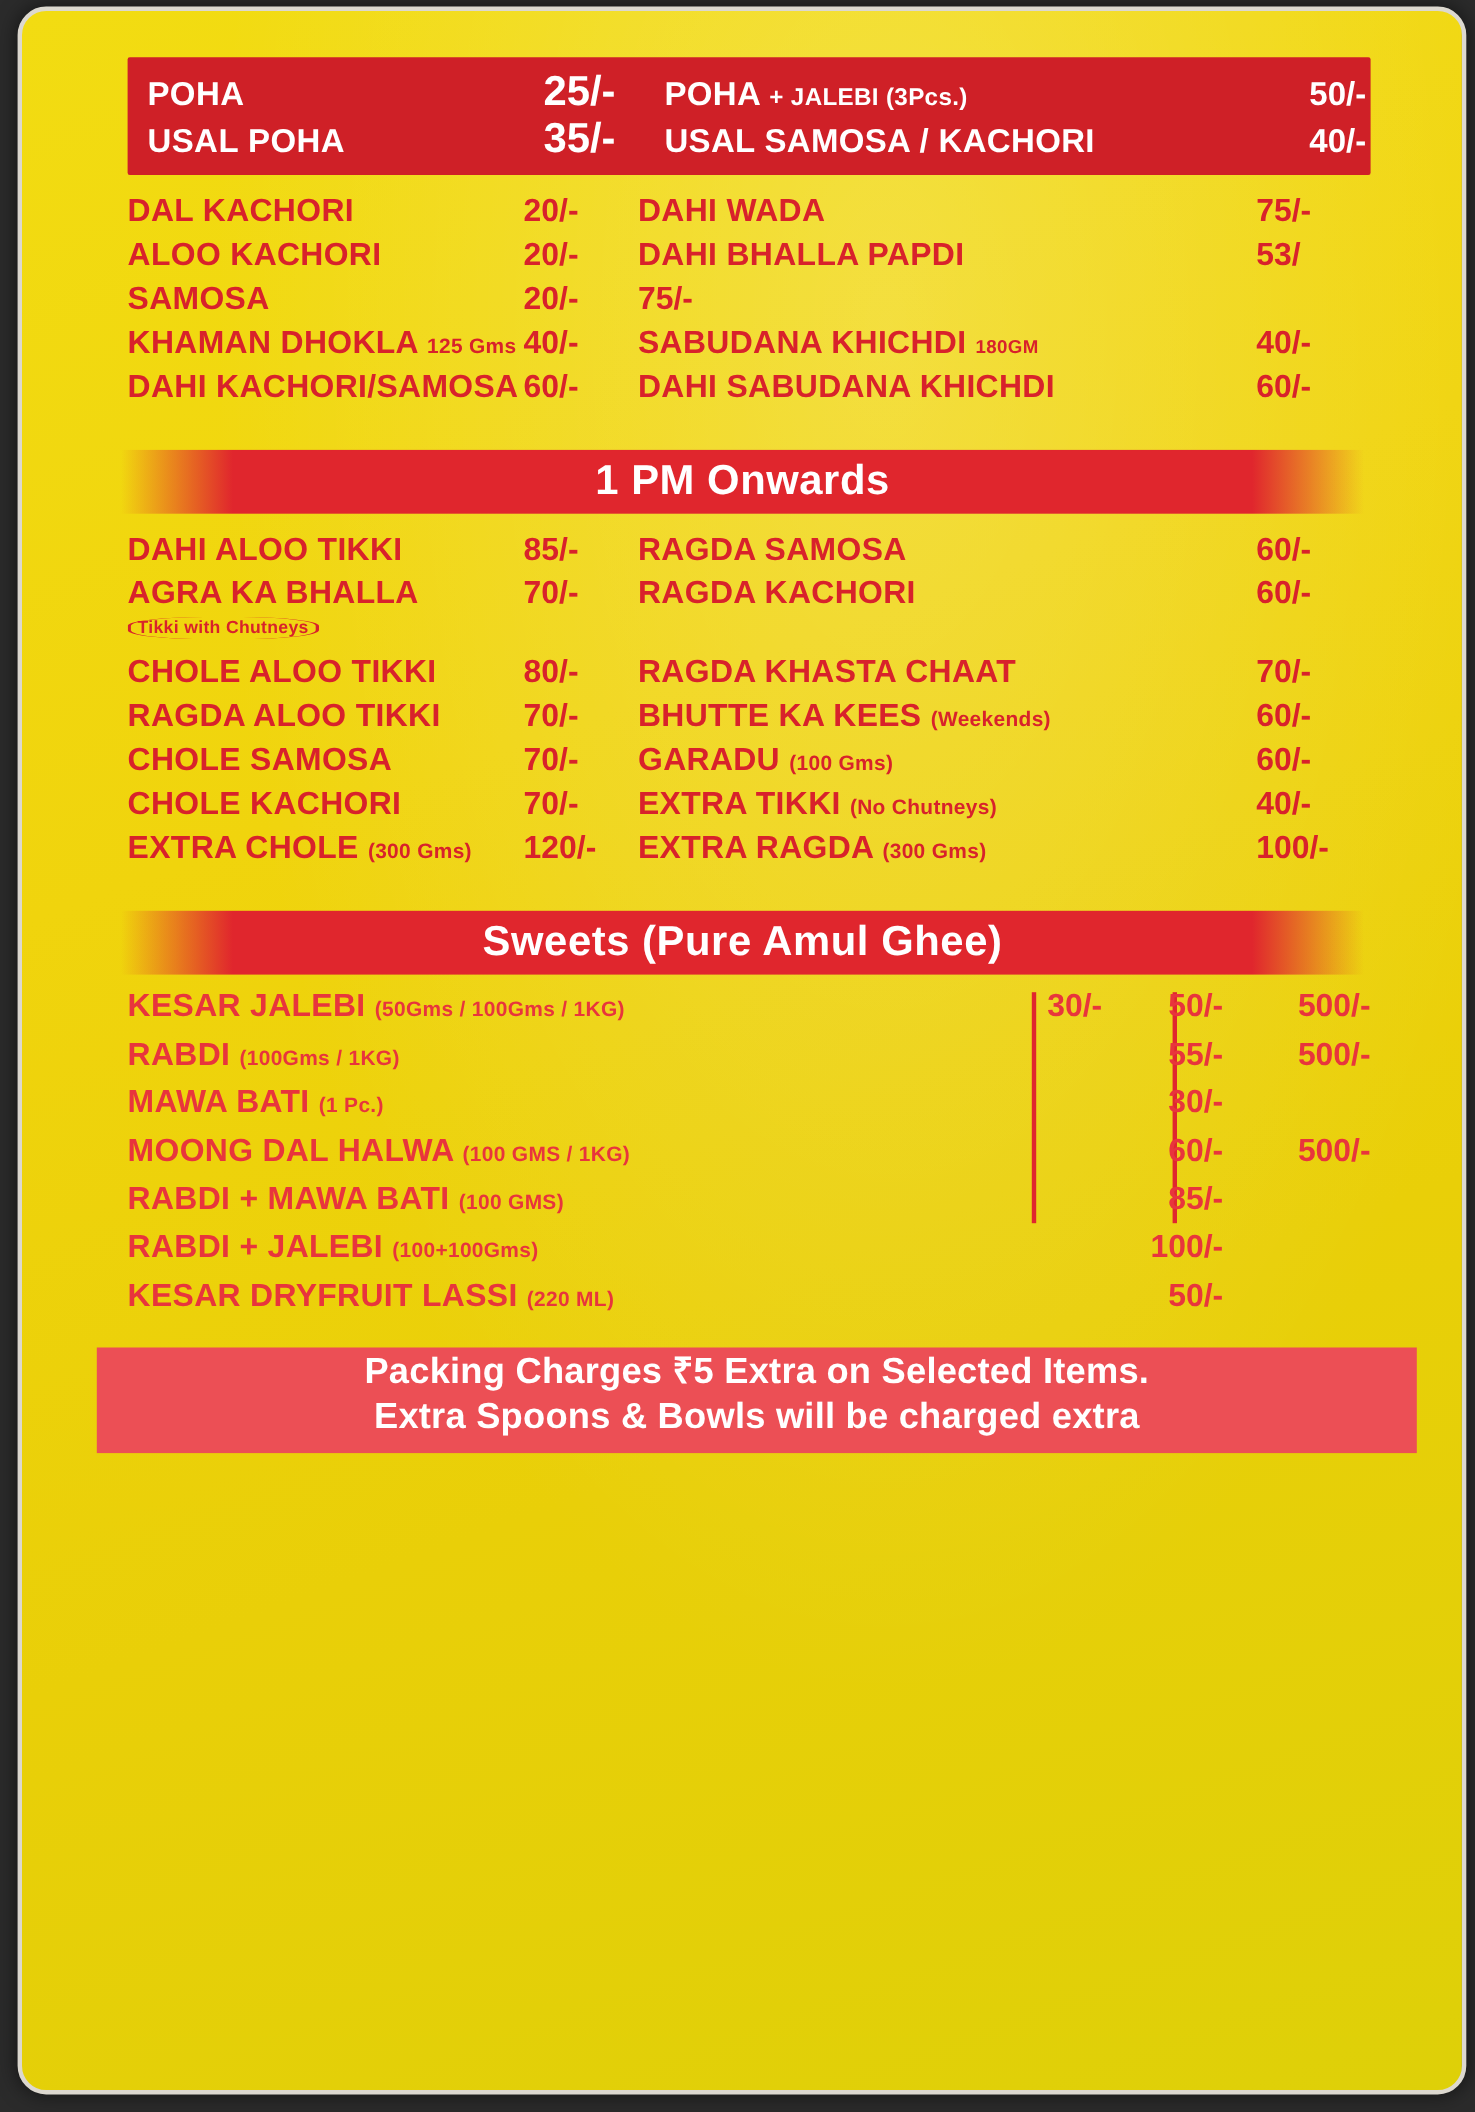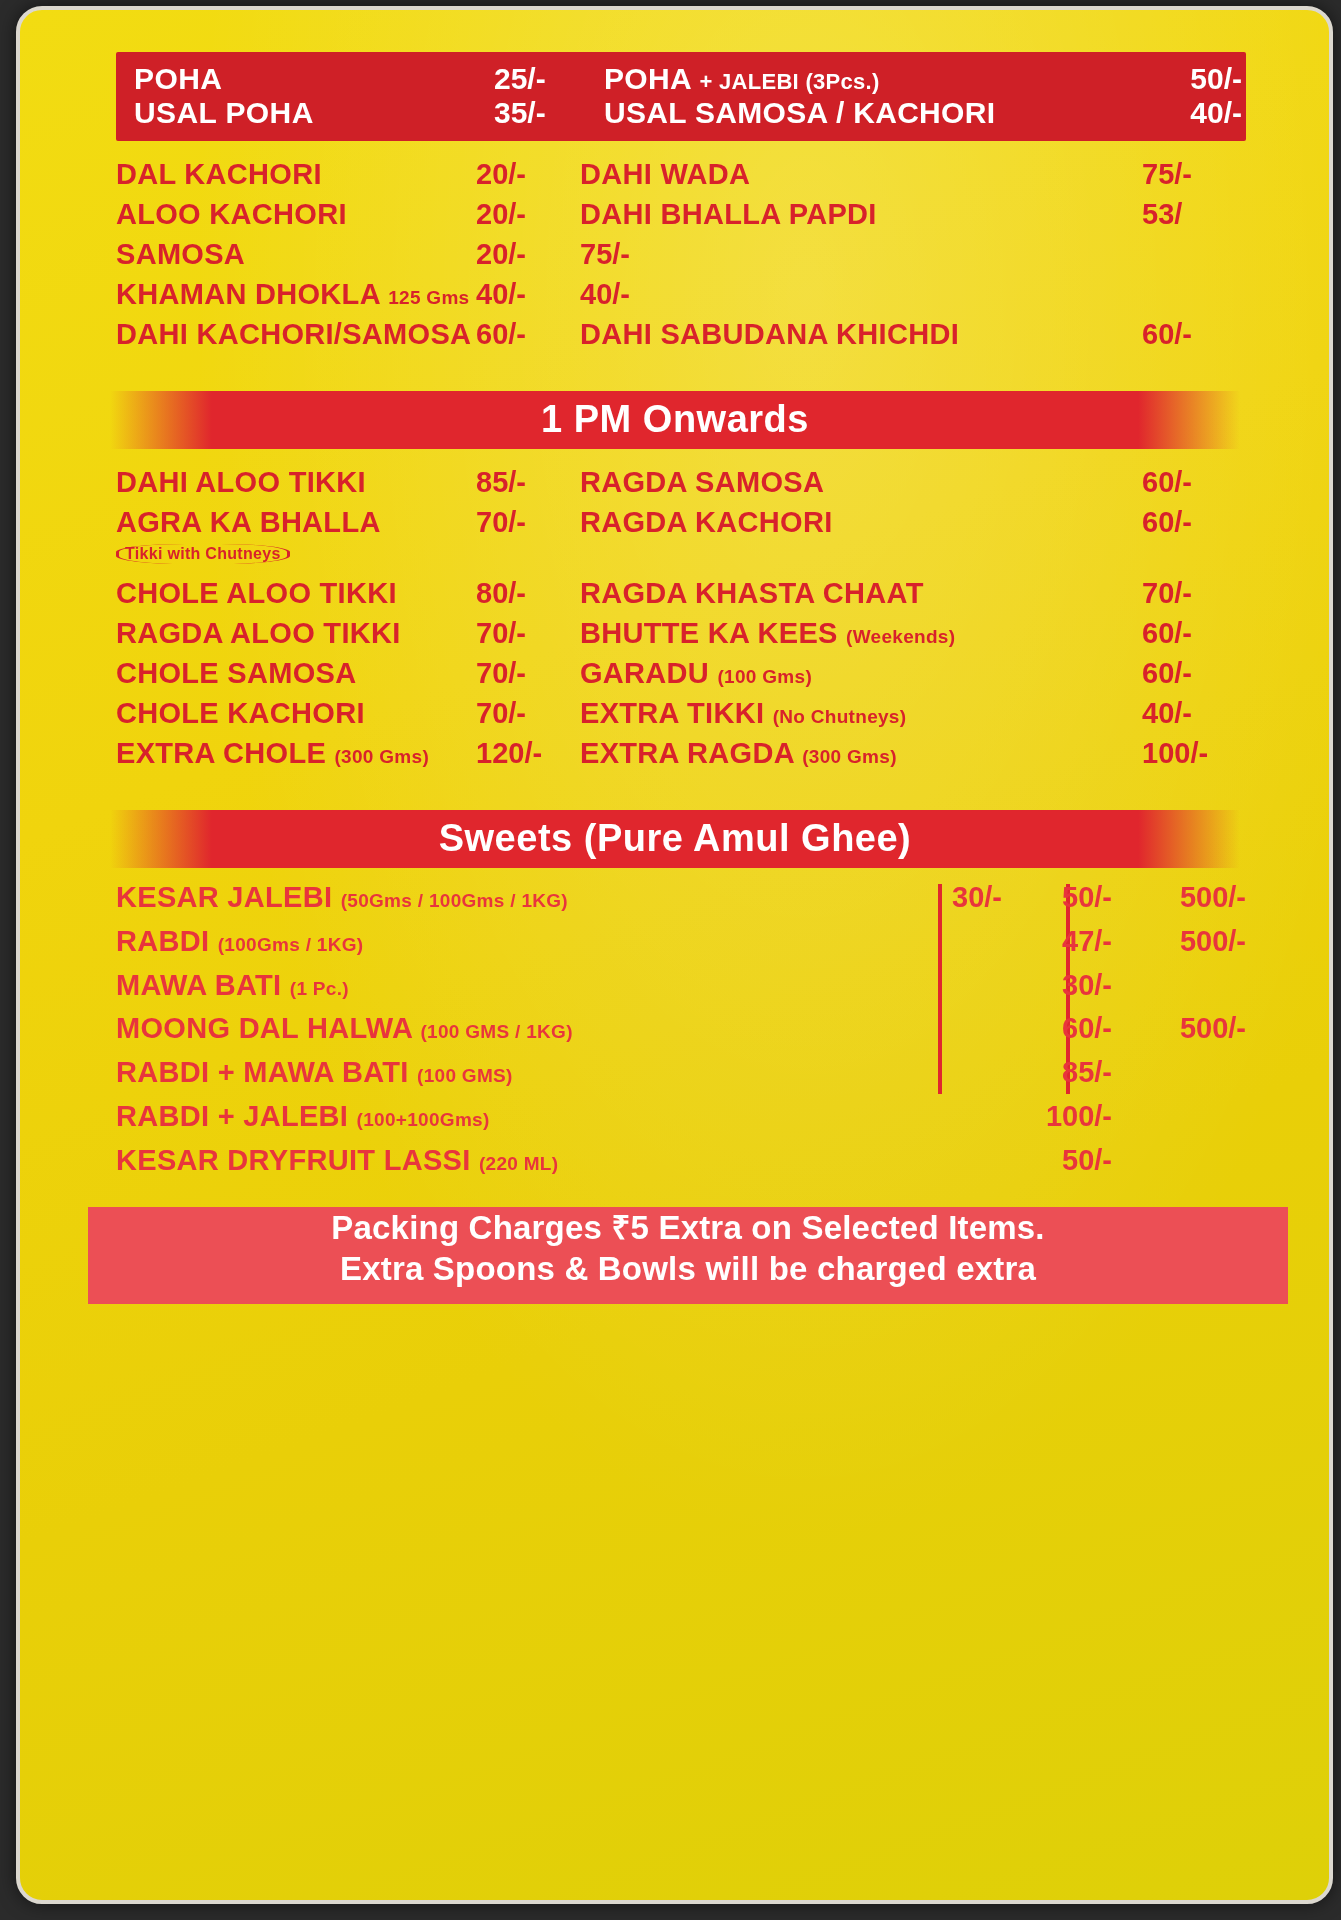--- a/index.html
+++ b/index.html
@@ -54,21 +54,21 @@
     line-height: 1.12;
   }
   .rb-name {
     width: 360px;
     font-size: 30px;
     font-weight: bold;
     letter-spacing: 0.4px;
   }
   .rb-price {
     width: 110px;
-    font-size: 30px;
+    font-size: 38px;
     font-weight: bold;
   }
   .rb-name2 {
     flex: 1;
     font-size: 30px;
     font-weight: bold;
     letter-spacing: 0.3px;
   }
   .rb-price2 {
     width: 100px;
@@ -244,20 +244,21 @@
         <span class="c-price2">53/</span>
       </div>
       <div class="row">
         <span class="c-name">SAMOSA</span>
         <span class="c-price">20/-</span>
         <span class="c-price2">75/-</span>
       </div>
       <div class="row">
         <span class="c-name"><span>KHAMAN DHOKLA</span> <span class="note">125 Gms</span></span>
         <span class="c-price">40/-</span>
+        <span class="c-name2"><span>SABUDANA KHICHDI</span> <span class="note-sm">180GM</span></span>
         <span class="c-price2">40/-</span>
       </div>
       <div class="row">
         <span class="c-name">DAHI KACHORI/SAMOSA</span>
         <span class="c-price">60/-</span>
         <span class="c-name2">DAHI SABUDANA KHICHDI</span>
         <span class="c-price2">60/-</span>
       </div>
     </div>
 
@@ -316,21 +317,21 @@
 
       <div class="row">
         <span class="sw-name"><span>KESAR JALEBI</span> <span class="note">(50Gms / 100Gms / 1KG)</span></span>
         <span class="sw-p1">30/-</span>
         <span class="sw-p2">50/-</span>
         <span class="sw-p3">500/-</span>
       </div>
       <div class="row">
         <span class="sw-name"><span>RABDI</span> <span class="note">(100Gms / 1KG)</span></span>
         <span class="sw-p1"></span>
-        <span class="sw-p2">47/-</span>
+        <span class="sw-p2">55/-</span>
         <span class="sw-p3">500/-</span>
       </div>
       <div class="row">
         <span class="sw-name"><span>MAWA BATI</span> <span class="note">(1 Pc.)</span></span>
         <span class="sw-p1"></span>
         <span class="sw-p2">30/-</span>
         <span class="sw-p3"></span>
       </div>
       <div class="row">
         <span class="sw-name"><span>MOONG DAL HALWA</span> <span class="note">(100 GMS / 1KG)</span></span>

